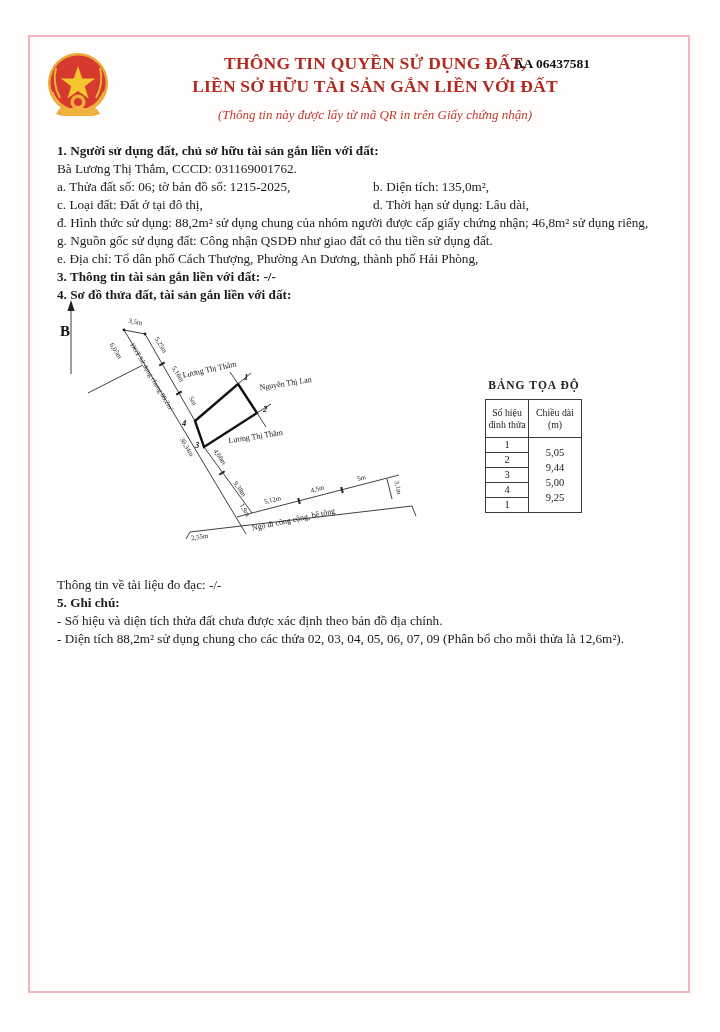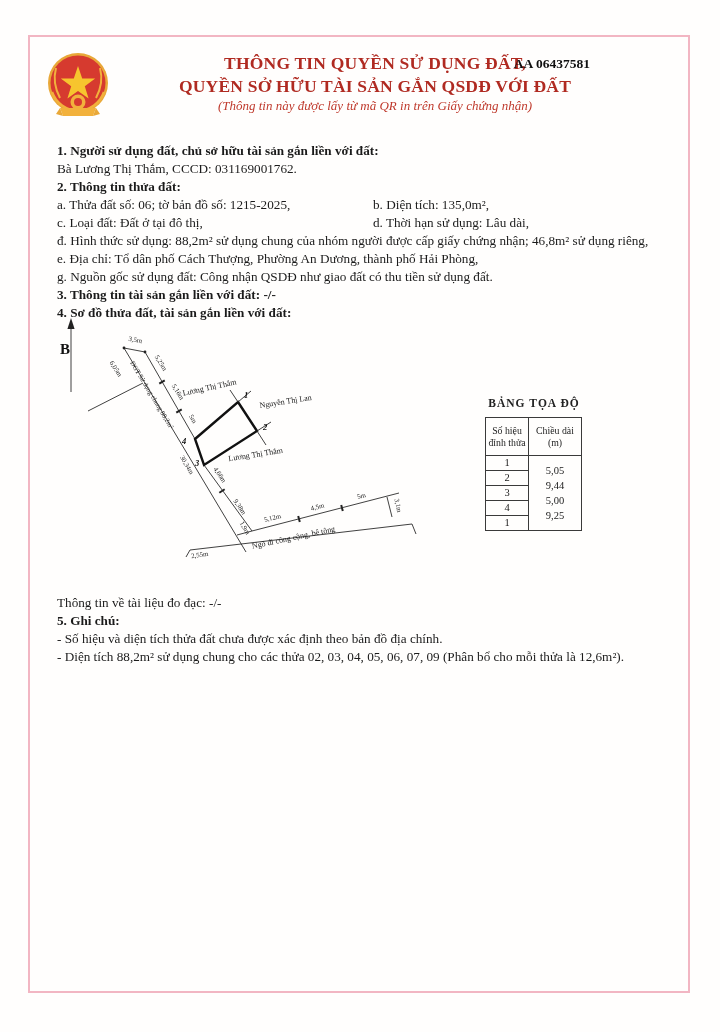--- a/index.html
+++ b/index.html
@@ -9,21 +9,21 @@
   }
   .frame{
     position:absolute;left:28px;top:35px;width:658px;height:954px;
     border:2px solid #f2b6c3;pointer-events:none;
   }
   
   .header{position:absolute;left:30px;top:48px;width:572px;height:92px;}
   .emblem{position:absolute;left:16px;top:2px;width:64px;height:72px;}
   .title-block{position:absolute;left:120px;top:4px;width:450px;text-align:center;}
   .title-line{font-weight:bold;color:#b02a21;font-size:17.5px;line-height:23px;letter-spacing:.2px;}
-  .subtitle{color:#bf392c;font-style:italic;font-size:13px;margin-top:0;}
+  .subtitle{color:#bf392c;font-style:italic;font-size:13px;margin-top:9px;}
   .serial{position:absolute;right:12px;top:8px;font-weight:bold;font-size:13.5px;color:#111;}
   
   .main{position:absolute;left:57px;top:142px;width:633px;font-size:13.2px;line-height:18px;}
   .main p{margin:0;}
   .h{font-weight:bold;}
   .mt2{margin-top:2px;} .mt3{margin-top:3px;} .mt6{margin-top:6px;} .mt8{margin-top:8px;}
   .tworow{display:flex;}
   .tworow .c1{width:303px;flex:0 0 auto;}
   .tworow .c2{flex:1;margin-left:13px;}
   
@@ -64,42 +64,41 @@
       <path d="M54 18 Q58 33 50 48" fill="none" stroke="#f2b13c" stroke-width="2"></path>
       <polygon fill="#f7c52e" points="32,16 36.2,28.4 49.2,28.4 38.8,36.2 42.6,48.6 32,41 21.4,48.6 25.2,36.2 14.8,28.4 27.8,28.4"></polygon>
       <circle cx="32" cy="52" r="7.5" fill="#f2b13c"></circle>
       <circle cx="32" cy="52" r="4" fill="#d63a2f"></circle>
       <path d="M14 58 L50 58 L47 66 L17 66 Z" fill="#f2b13c"></path>
       <path d="M14 58 L10 64 L17 66 Z" fill="#e9a838"></path>
       <path d="M50 58 L54 64 L47 66 Z" fill="#e9a838"></path>
     </svg>
     <div class="title-block">
       <div class="title-line">THÔNG TIN QUYỀN SỬ DỤNG ĐẤT,</div>
-      <div class="title-line">QUYỀN SỞ HỮU TÀI SẢN GẮN QSDĐ VỚI ĐẤT</div>
+      <div class="title-line">LIỀN SỞ HỮU TÀI SẢN GẮN LIỀN VỚI ĐẤT</div>
       <div class="subtitle">(Thông tin này được lấy từ mã QR in trên Giấy chứng nhận)</div>
     </div>
     <div class="serial">AA 06437581</div>
   </div>
 
   <div class="main">
     <p class="h">1. Người sử dụng đất, chủ sở hữu tài sản gắn liền với đất:</p>
     <p>Bà Lương Thị Thắm, CCCD: 031169001762.</p>
 
-    <p class="h mt3">2. Thông tin thửa đất:</p>
     <div class="tworow">
       <p class="c1">a. Thửa đất số: 06; tờ bản đồ số: 1215-2025,</p>
       <p class="c2">b. Diện tích: 135,0m²,</p>
     </div>
     <div class="tworow">
       <p class="c1">c. Loại đất: Đất ở tại đô thị,</p>
       <p class="c2">d. Thời hạn sử dụng: Lâu dài,</p>
     </div>
     <p>đ. Hình thức sử dụng: 88,2m² sử dụng chung của nhóm người được cấp giấy chứng nhận; 46,8m² sử dụng riêng,</p>
+    <p>g. Nguồn gốc sử dụng đất: Công nhận QSDĐ như giao đất có thu tiền sử dụng đất.</p>
     <p>e. Địa chỉ: Tổ dân phố Cách Thượng, Phường An Dương, thành phố Hải Phòng,</p>
-    <p>g. Nguồn gốc sử dụng đất: Công nhận QSDĐ như giao đất có thu tiền sử dụng đất.</p>
 
     <p class="h mt3">3. Thông tin tài sản gắn liền với đất: -/-</p>
     <p class="h mt2">4. Sơ đồ thửa đất, tài sản gắn liền với đất:</p>
 
     <div class="diagram">
       <svg class="plot-svg" width="420" height="265" viewBox="0 0 420 265">
 
         <g>
           <line class="svg-line" x1="31" y1="14" x2="31" y2="78"></line>
           <polygon points="31,4 27.4,15 34.6,15" fill="#222"></polygon>

